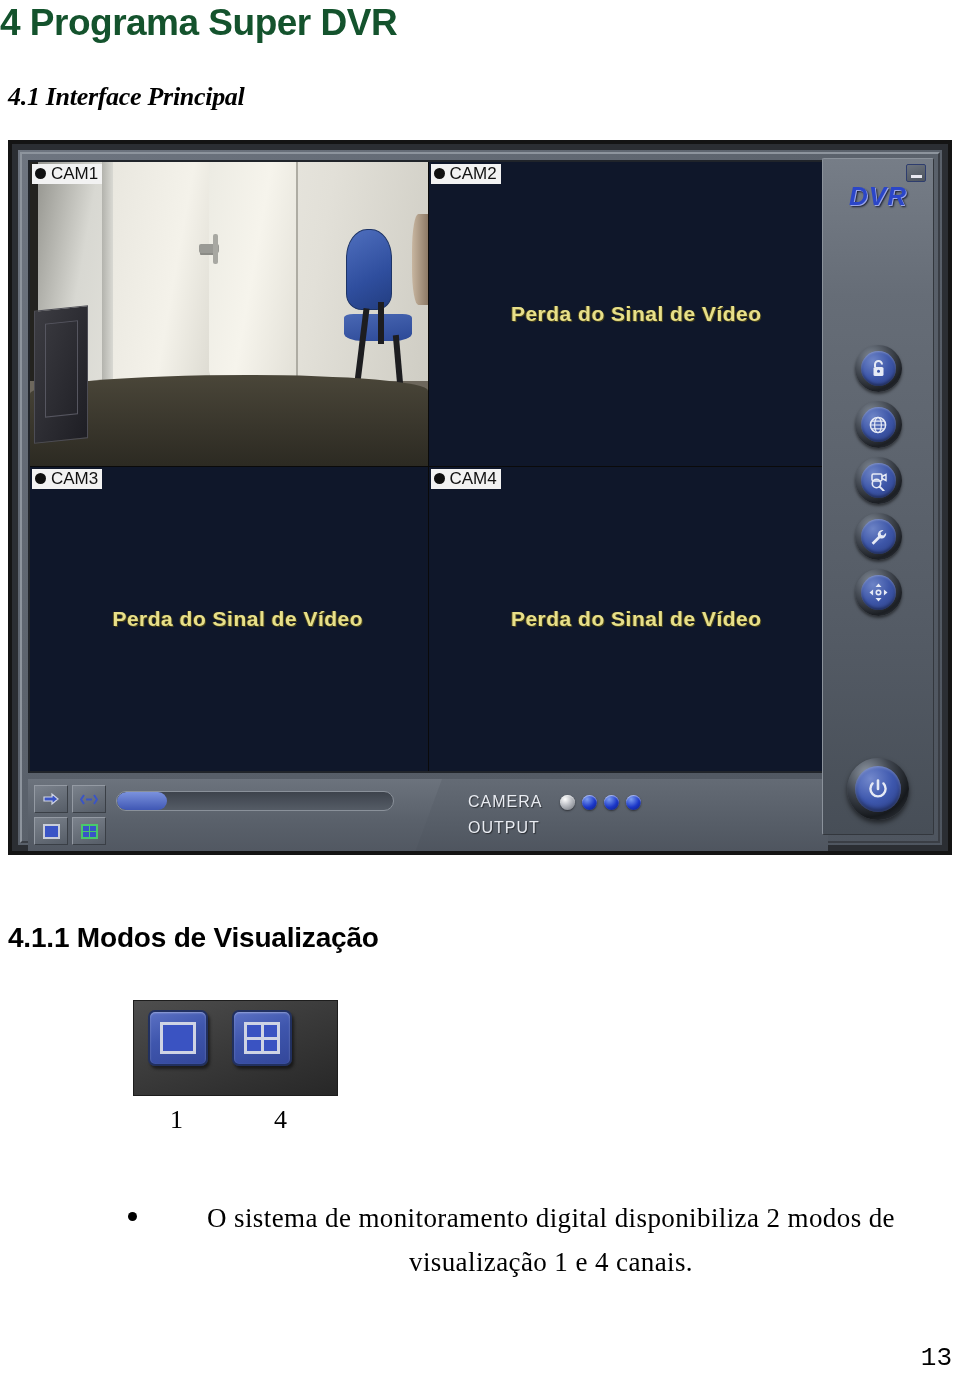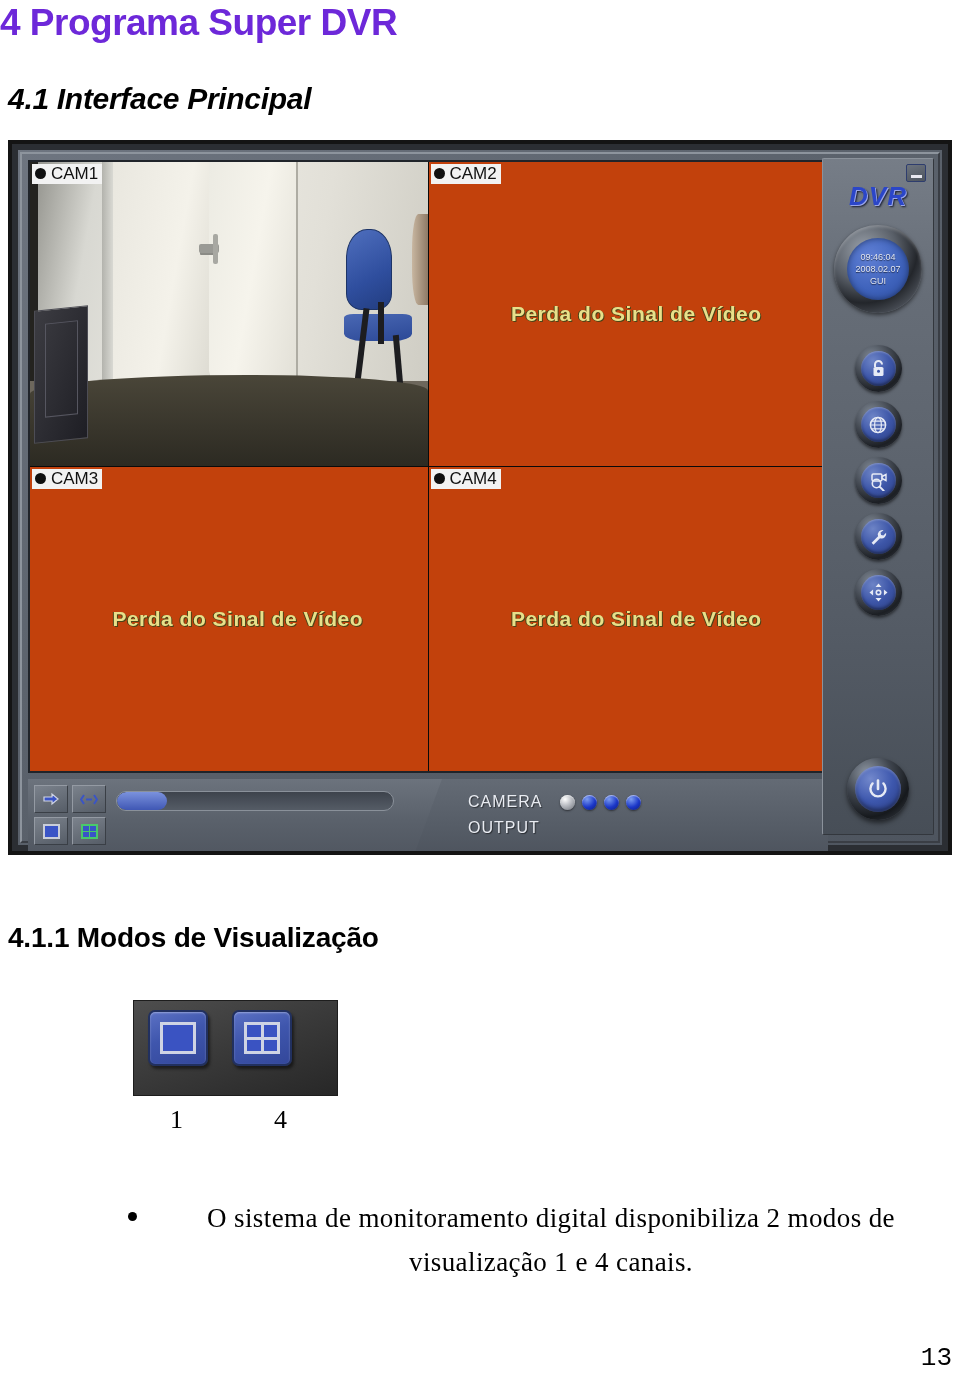--- a/index.html
+++ b/index.html
@@ -15,34 +15,35 @@
     overflow: hidden;
   }
 
   
   .h1 {
     position: absolute;
     left: 0px;
     top: 2px;
     font-size: 37px;
     font-weight: bold;
-    color: #6d28d9;
+    color: #14532d;
     letter-spacing: -0.5px;
     white-space: nowrap;
   }
   .h2 {
     position: absolute;
     left: 8px;
     top: 82px;
-    font-size: 30px;
+    font-size: 26px;
     font-weight: bold;
     font-style: italic;
     color: #000;
     letter-spacing: -0.3px;
     white-space: nowrap;
+    font-family: Liberation Serif, serif;
   }
   .h3 {
     position: absolute;
     left: 8px;
     top: 922px;
     font-size: 28px;
     font-weight: bold;
     color: #000;
     letter-spacing: -0.2px;
     white-space: nowrap;
@@ -91,21 +92,21 @@
     display: grid;
     grid-template-columns: 1fr 1fr;
     grid-template-rows: 1fr 1fr;
     gap: 1px;
   }
   .pane {
     position: relative;
     overflow: hidden;
     background: #1414dc;
   }
-  .pane.blue { background: #c2410c; }
+  .pane.blue { background: #0f172a; }
   .cam-label {
     position: absolute;
     left: 2px;
     top: 2px;
     background: #f2f2f2;
     color: #111;
     font-size: 17px;
     font-family: "Liberation Sans", sans-serif;
     padding: 1px 4px 2px 3px;
     display: flex;
@@ -686,27 +687,20 @@
         </div>
       </div>
     </div>
 
     <div class="side-panel">
       <div class="minimize-btn">
         <i></i>
       </div>
       <div class="dvr-logo">DVR</div>
 
-      <div class="clock-ring">
-        <div class="clock-face">
-          <span>09:46:04</span>
-          <span>2008.02.07</span>
-          <span>GUI</span>
-        </div>
-      </div>
 
       <div class="side-buttons">
         <div class="rbtn">
           <span>
             <svg width="17" height="19" viewBox="0 0 17 19">
               <path d="M5 8V5.5a3.5 3.5 0 0 1 7 0" fill="none" stroke="#e6eaf5" stroke-width="2"></path>
               <rect x="3.5" y="8" width="10" height="9" rx="1.6" fill="#e6eaf5"></rect>
               <circle cx="8.5" cy="12.2" r="1.5" fill="#3d56a8"></circle>
             </svg>
           </span>

